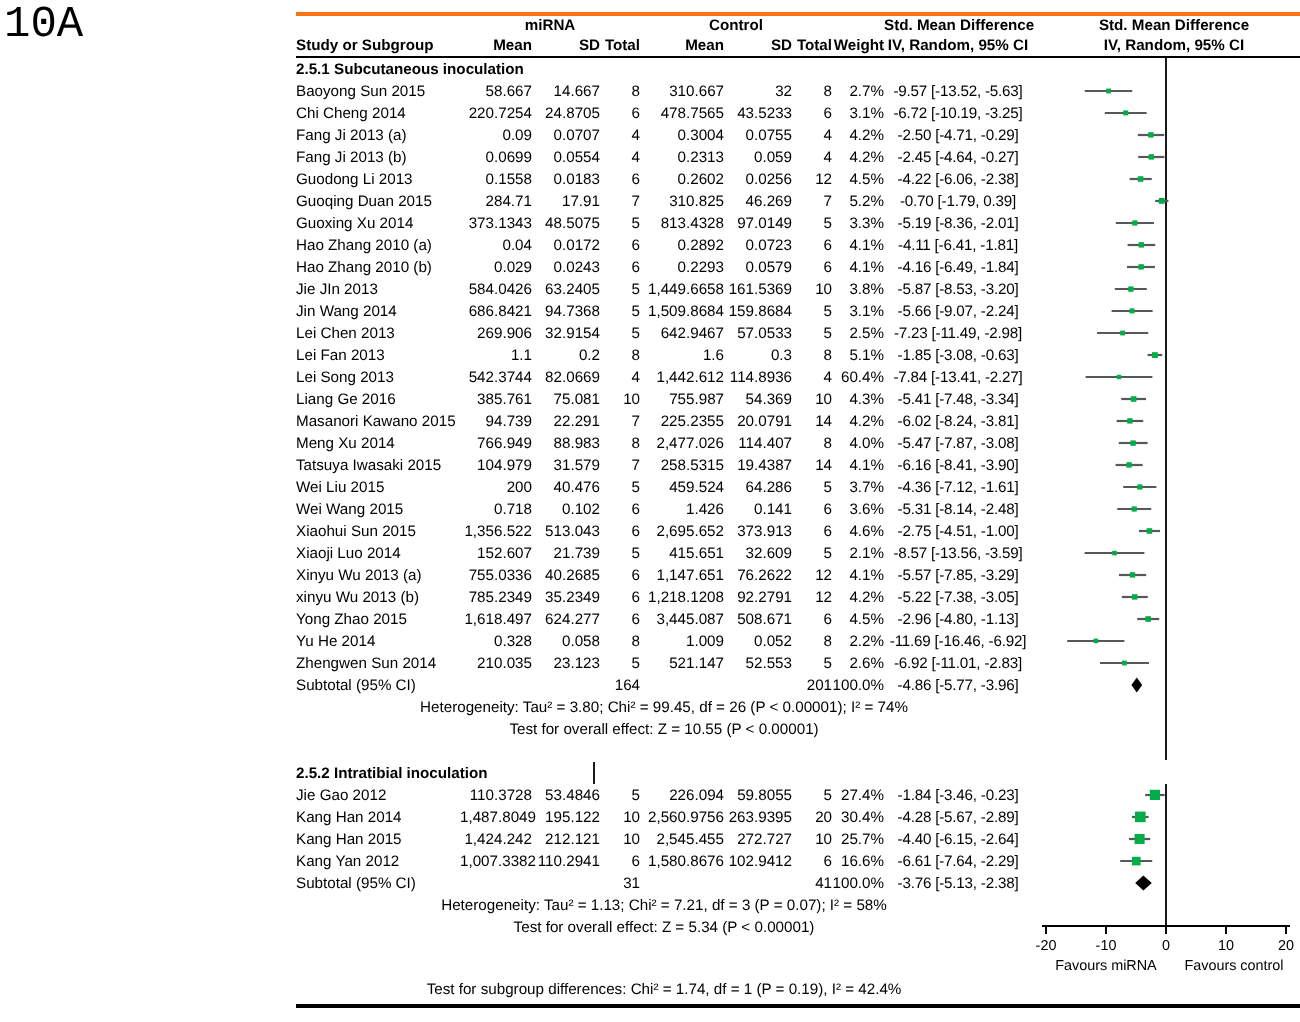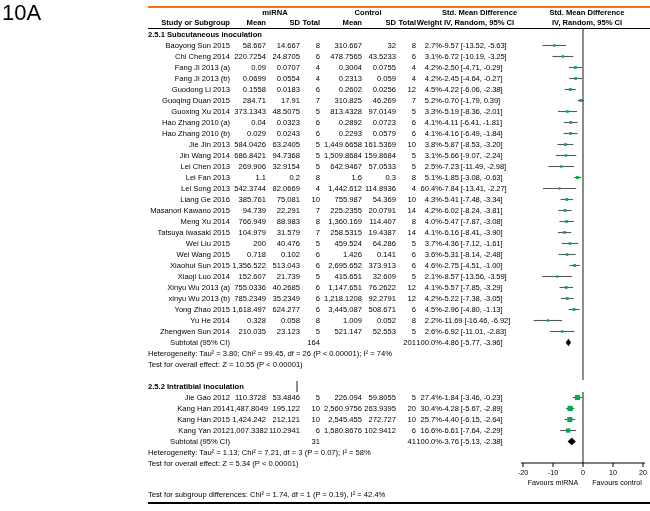--- a/index.html
+++ b/index.html
@@ -3,40 +3,40 @@
 <meta charset="utf-8">
 <style>
   html,body { margin:0; padding:0; background:#ffffff; }
   .sheet {
     position:relative; width:650px; height:511px; background:#ffffff;
     font-family:"Liberation Sans","DejaVu Sans",sans-serif; color:#000;
     overflow:hidden;
   }
   .corner-label {
     position:absolute; left:2px; top:0px;
-    font-family:Liberation Sans, sans-serif;
+    font-family:Liberation Mono, monospace;
     font-size:22px; color:#000;
   }
   .figure {
     position:absolute; left:148px; top:6px; width:510px;
     border-top:2px solid #f97316;
   }
   table.ftable { border-collapse:collapse; table-layout:fixed; width:510px; }
   table.ftable td {
     font-size:7.6px; line-height:10px; height:11px;
     padding:0; white-space:nowrap; overflow:visible;
   }
   tr.hd td { font-weight:bold; height:10px; }
   tr.hd2 td { border-bottom:1.2px solid #000; }
   .ctr { text-align:center; }
-  .st  { text-align:right; padding-left:2px; }
+  .st  { text-align:left; padding-left:2px; }
   .sec { text-align:left; padding-left:2px; font-weight:bold; }
-  .txt { text-align:left; padding-left:2px; }
+  .txt { text-align:center; padding-left:2px; }
   .n   { text-align:right; padding-right:3px; }
-  .ci  { text-align:left; padding-right:1px; font-size:7.3px; letter-spacing:-0.1px; }
+  .ci  { text-align:center; padding-right:1px; font-size:7.3px; letter-spacing:-0.1px; }
   tr.bold td { font-weight:normal; }
   td.plot { padding:0; vertical-align:top; }
   .bottom-rule { border-top:2px solid #000; margin-top:2px; height:0; }
 </style>
 </head>
 <body>
 
 <div class="sheet">
   <div class="corner-label">10A</div>
 
@@ -207,21 +207,21 @@
               <svg width="142" height="11" viewBox="0 0 142 11" style="display:block">
                 <line x1="67" y1="0" x2="67" y2="11" stroke="#000" stroke-width="0.9"></line>
                 <line x1="41.9" y1="5.5" x2="61.0" y2="5.5" stroke="#58585a" stroke-width="1.1"></line>
                 <rect x="50.1" y="4.2" width="2.6" height="2.6" fill="#00ad49"></rect>
               </svg>
             </td>
           </tr>
           <tr>
             <td class="st">Hao Zhang 2010 (a)</td>
             <td class="n">0.04</td>
-            <td class="n">0.0323</td>
+            <td class="n">0.0172</td>
             <td class="n">6</td>
             <td class="n">0.2892</td>
             <td class="n">0.0723</td>
             <td class="n">6</td>
             <td class="n">4.1%</td>
             <td class="ci">-4.11 [-6.41, -1.81]</td>
             <td class="plot">
               <svg width="142" height="11" viewBox="0 0 142 11" style="display:block">
                 <line x1="67" y1="0" x2="67" y2="11" stroke="#000" stroke-width="0.9"></line>
                 <line x1="47.8" y1="5.5" x2="61.6" y2="5.5" stroke="#58585a" stroke-width="1.1"></line>
@@ -371,21 +371,21 @@
                 <line x1="42.3" y1="5.5" x2="55.6" y2="5.5" stroke="#58585a" stroke-width="1.1"></line>
                 <rect x="47.6" y="4.1" width="2.7" height="2.7" fill="#00ad49"></rect>
               </svg>
             </td>
           </tr>
           <tr>
             <td class="st">Meng Xu 2014</td>
             <td class="n">766.949</td>
             <td class="n">88.983</td>
             <td class="n">8</td>
-            <td class="n">1,360.169</td>
+            <td class="n">2,477.026</td>
             <td class="n">114.407</td>
             <td class="n">8</td>
             <td class="n">4.0%</td>
             <td class="ci">-5.47 [-7.87, -3.08]</td>
             <td class="plot">
               <svg width="142" height="11" viewBox="0 0 142 11" style="display:block">
                 <line x1="67" y1="0" x2="67" y2="11" stroke="#000" stroke-width="0.9"></line>
                 <line x1="43.4" y1="5.5" x2="57.8" y2="5.5" stroke="#58585a" stroke-width="1.1"></line>
                 <rect x="49.2" y="4.2" width="2.7" height="2.7" fill="#00ad49"></rect>
               </svg>

